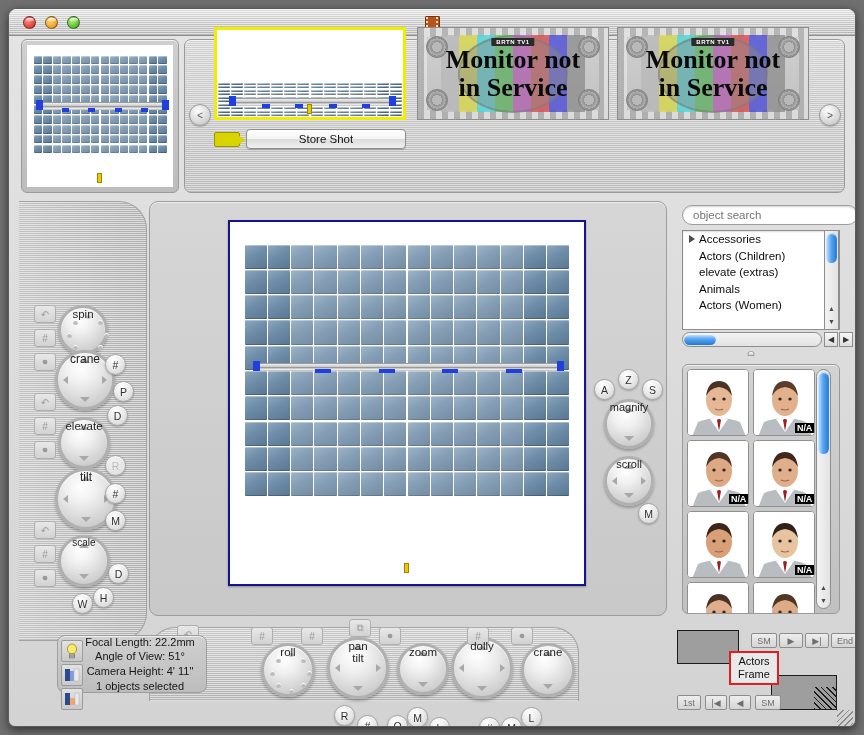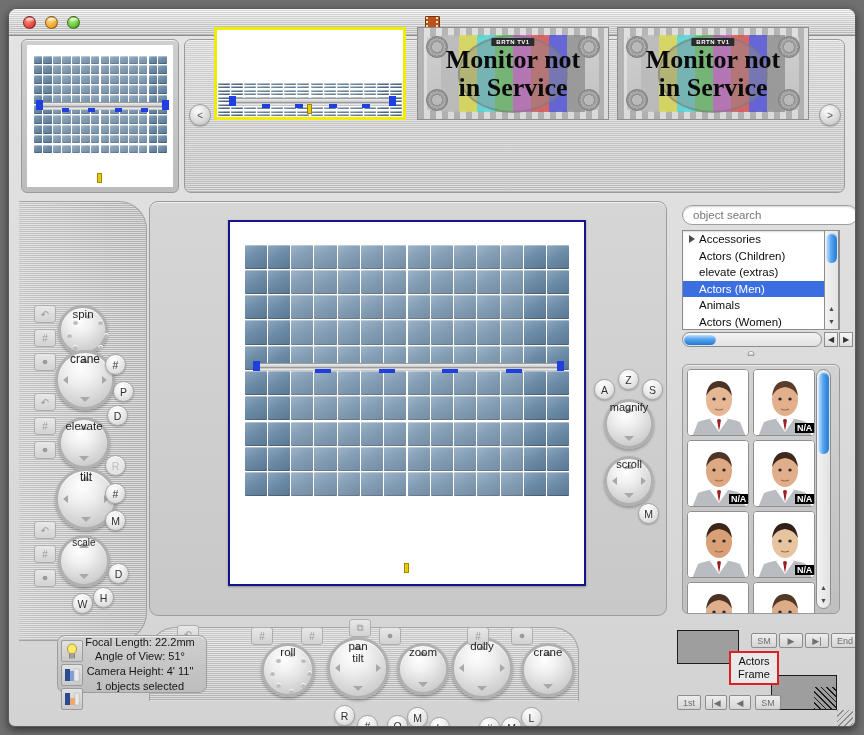--- a/index.html
+++ b/index.html
@@ -750,20 +750,26 @@
       <div class="tc-corner" style="left:8px;bottom:8px"></div>
       <div class="tc-corner" style="right:8px;bottom:8px"></div>
       <div class="tc-label">BRTN TV1</div>
       <div class="tc-text">
         <span>Monitor not</span>
         <span>in Service</span>
       </div>
     </div>
   </div>
 
+  <div id="store-shot-row">
+    <div class="yellow-cam"></div>
+    <div id="store-shot-btn">
+      <span>Store Shot</span>
+    </div>
+  </div>
 
   <div id="body-area">
 
     <div id="left-rail"></div>
     <div id="left-knobs">
         <div class="knob" style="left: 49px; top: 110px; width: 50px; height: 50px;">
           <div class="dots">
             <i style="left: 24.5px; top: 6.14px;"></i>
             <i style="left: 37.4825px; top: 11.5175px;"></i>
             <i style="left: 42.86px; top: 24.5px;"></i>
@@ -1168,24 +1174,20 @@
             <span class="tri"></span>
             <span>Accessories</span>
           </div>
           <div class="cat-row">
             <span class="tri blank"></span>
             <span>Actors (Children)</span>
           </div>
           <div class="cat-row">
             <span class="tri blank"></span>
             <span>elevate (extras)</span>
-          </div>
-          <div class="cat-row sel">
-            <span class="tri blank"></span>
-            <span>Actors (Men)</span>
           </div>
           <div class="cat-row">
             <span class="tri blank"></span>
             <span>Animals</span>
           </div>
           <div class="cat-row">
             <span class="tri blank"></span>
             <span>Actors (Women)</span>
           </div>
         </div>

